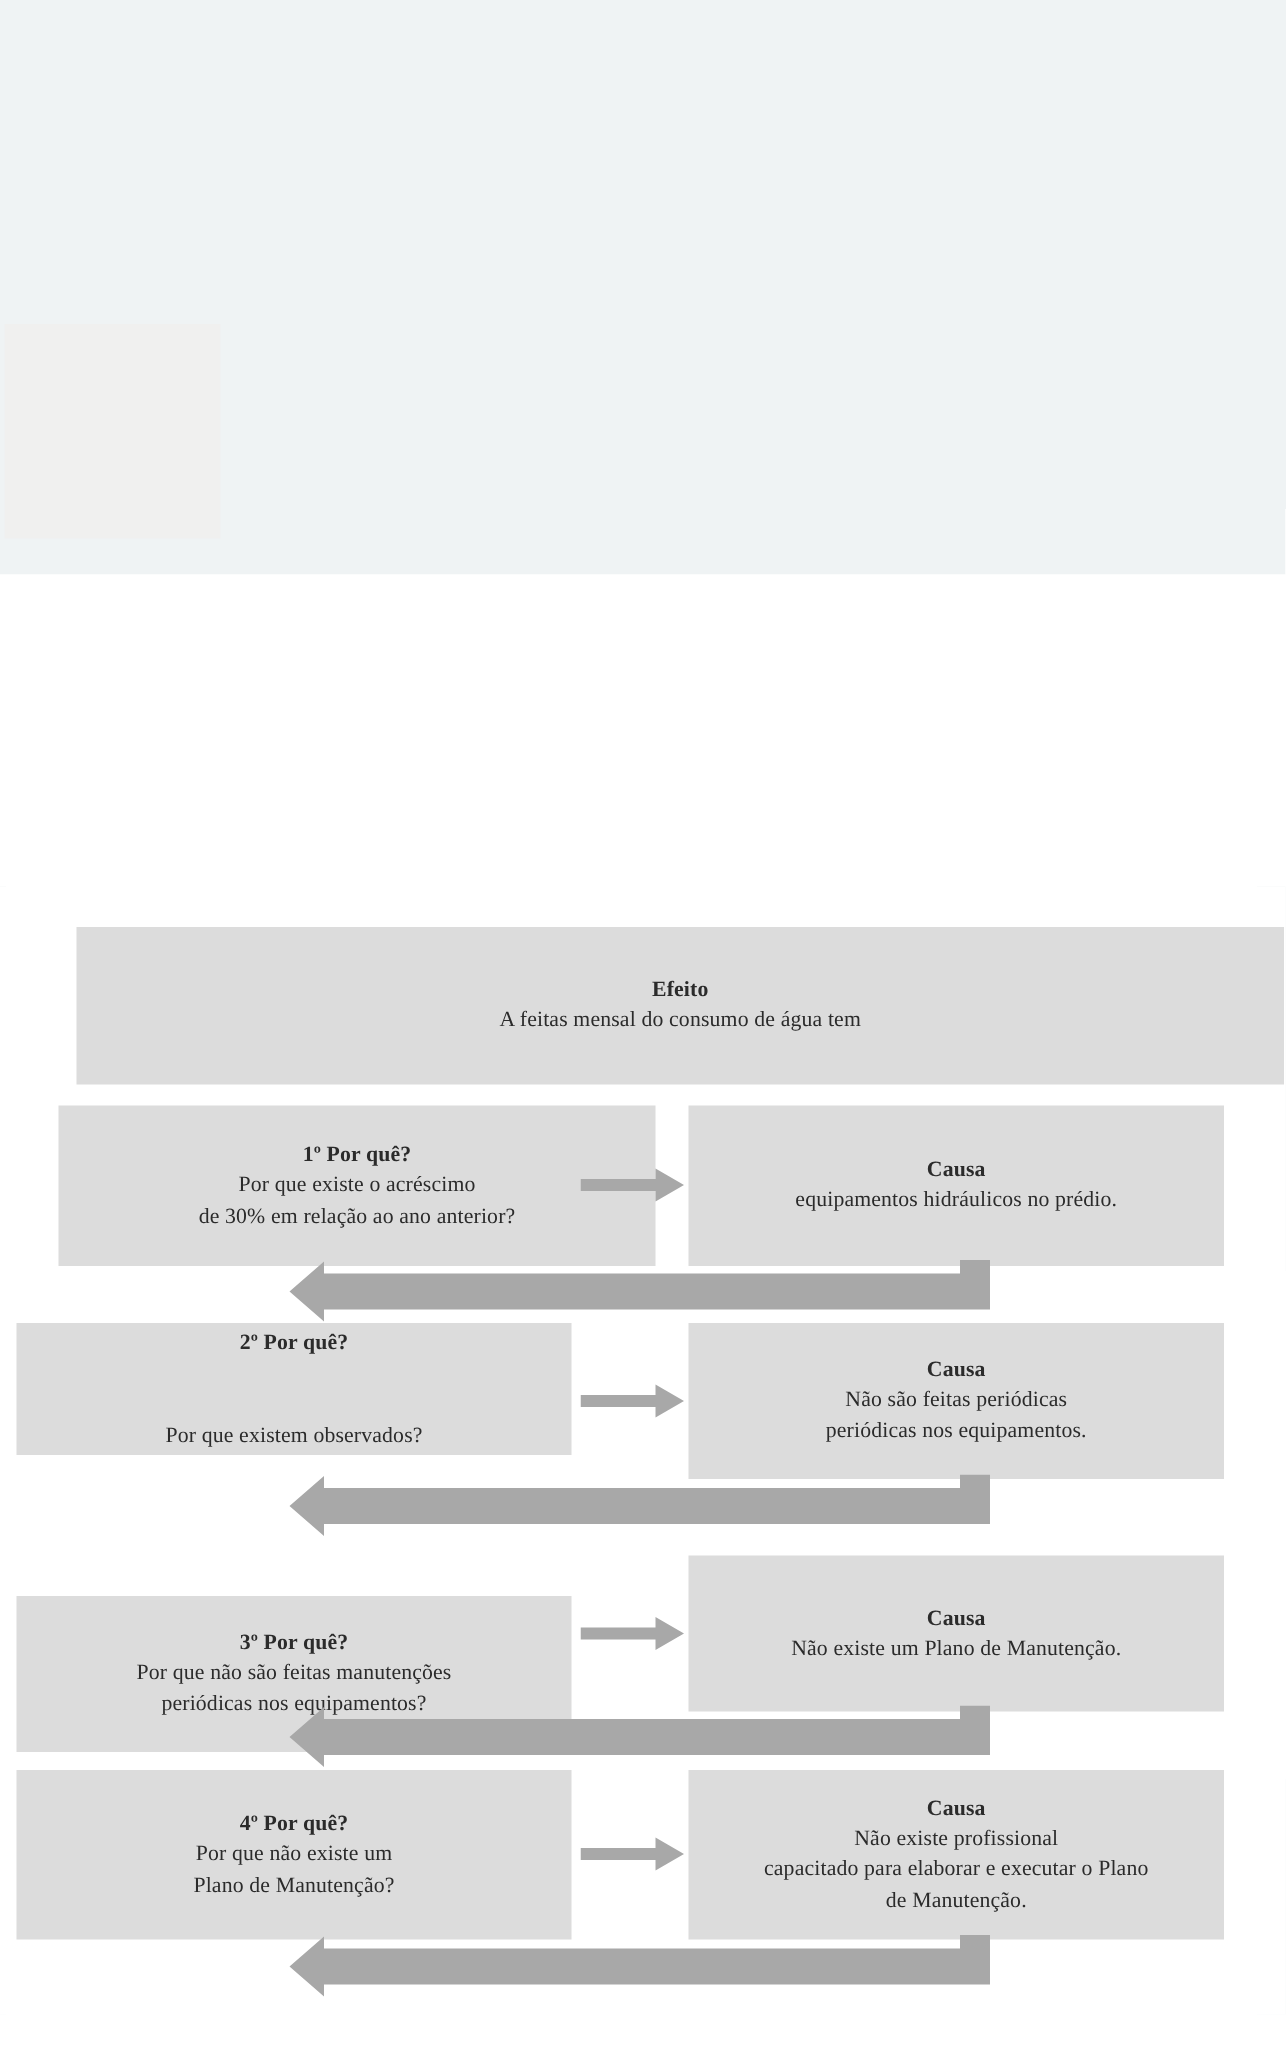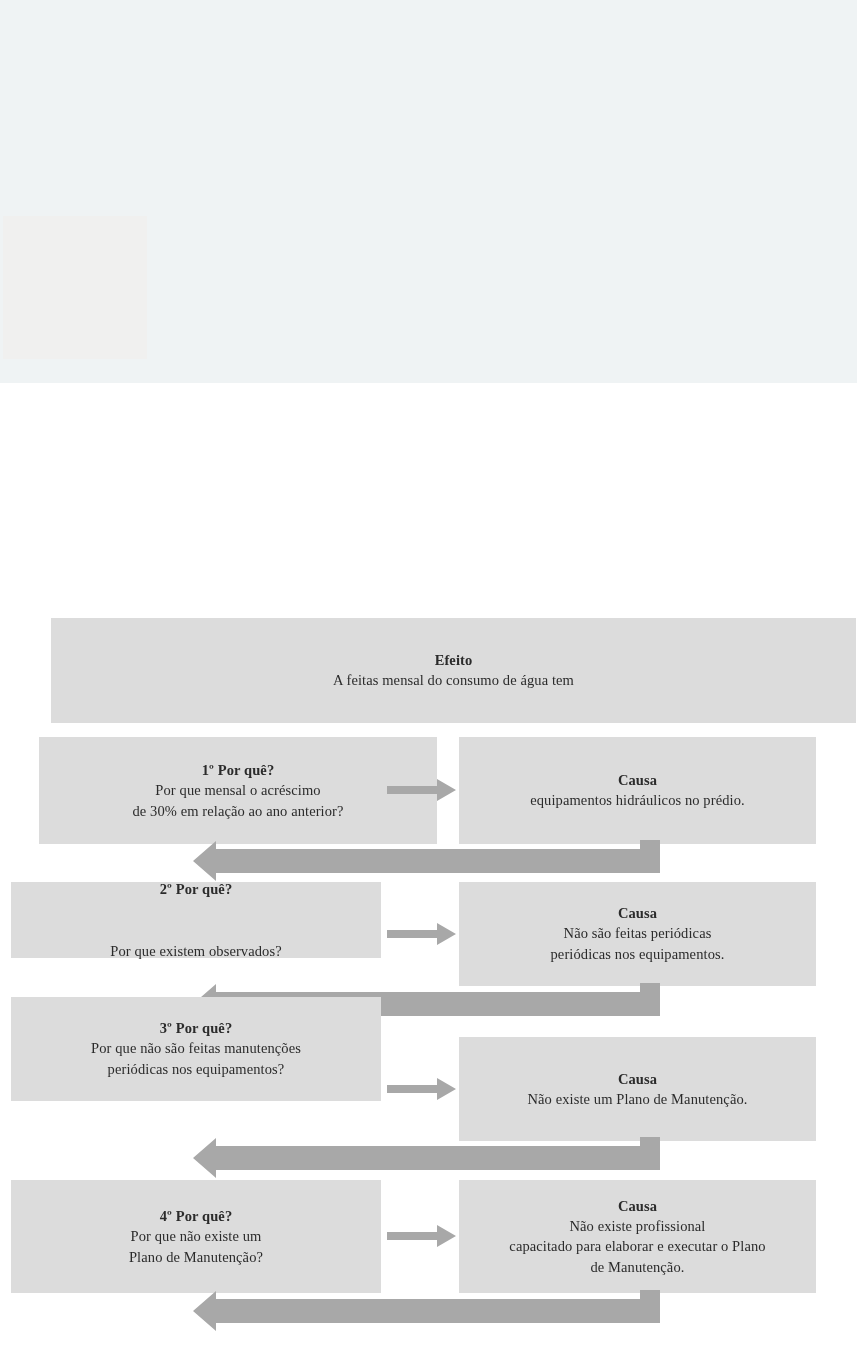--- a/index.html
+++ b/index.html
@@ -96,23 +96,23 @@
   }
   .dbox .bodyline {
     font-size: 14.5px;
     line-height: 1.42;
     letter-spacing: .1px;
   }
 
   #effect-box   { left: 11px;  top: 618px;  width: 805px; height: 105px; margin-left: 40px; }
   #why1-box     { left: 11px;  top: 737px;  width: 398px; height: 107px; margin-left: 28px; }
   #cause1-box   { left: 459px; top: 737px;  width: 357px; height: 107px; }
-  #why2-box     { left: 11px;  top: 882px;  width: 370px; height: 76px; gap: 42px; }
+  #why2-box     { left: 11px;  top: 882px;  width: 370px; height: 88px; gap: 42px; }
   #cause2-box   { left: 459px; top: 882px;  width: 357px; height: 104px; }
-  #why3-box     { left: 11px;  top: 997px; width: 370px; height: 104px; }
+  #why3-box     { left: 11px;  top: 1064px; width: 370px; height: 104px; }
   #cause3-box   { left: 459px; top: 1037px; width: 357px; height: 104px; }
   #why4-box     { left: 11px;  top: 1180px; width: 370px; height: 113px; justify-content: center; }
   #cause4-box   { left: 459px; top: 1180px; width: 357px; height: 113px; }
 
   
   .h-arrow {
     position: absolute;
     left: 387px;
     width: 69px;
     height: 26px;
@@ -146,21 +146,21 @@
 
 <div id="diagram-area"></div>
 
 <div class="dbox" id="effect-box">
   <div class="hdr">Efeito</div>
   <div class="bodyline">A feitas mensal do consumo de água tem</div>
 </div>
 
 <div class="dbox" id="why1-box">
   <div class="hdr">1º Por quê?</div>
-  <div class="bodyline">Por que mensal o acréscimo</div>
+  <div class="bodyline">Por que existe o acréscimo</div>
   <div class="bodyline">de 30% em relação ao ano anterior?</div>
 </div>
 <svg class="h-arrow" id="h-arrow-1" viewBox="0 0 69 26">
   <path d="M0 9 H50 V2 L69 13 L50 24 V17 H0 Z" fill="#a8a8a8"></path>
 </svg>
 <div class="dbox" id="cause1-box">
   <div class="hdr">Causa</div>
   <div class="bodyline">equipamentos hidráulicos no prédio.</div>
 </div>
 <svg class="elbow" id="elbow-1" viewBox="0 0 470 52">

